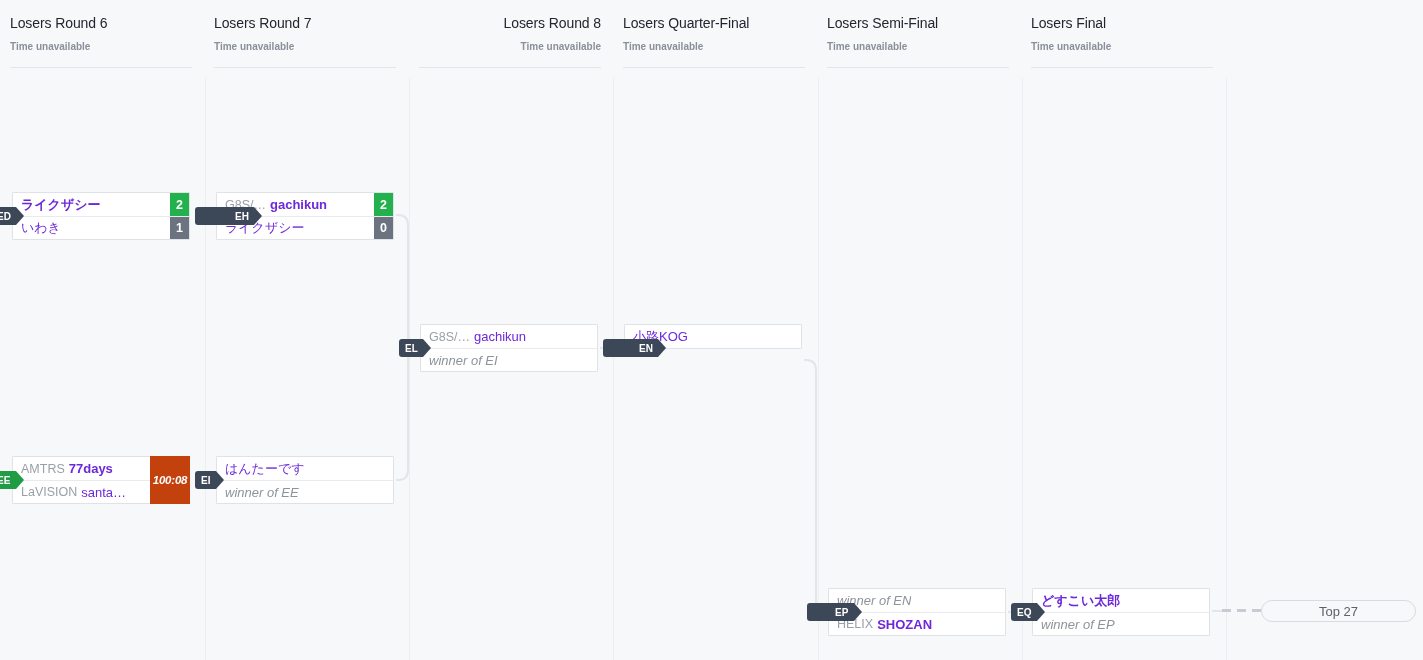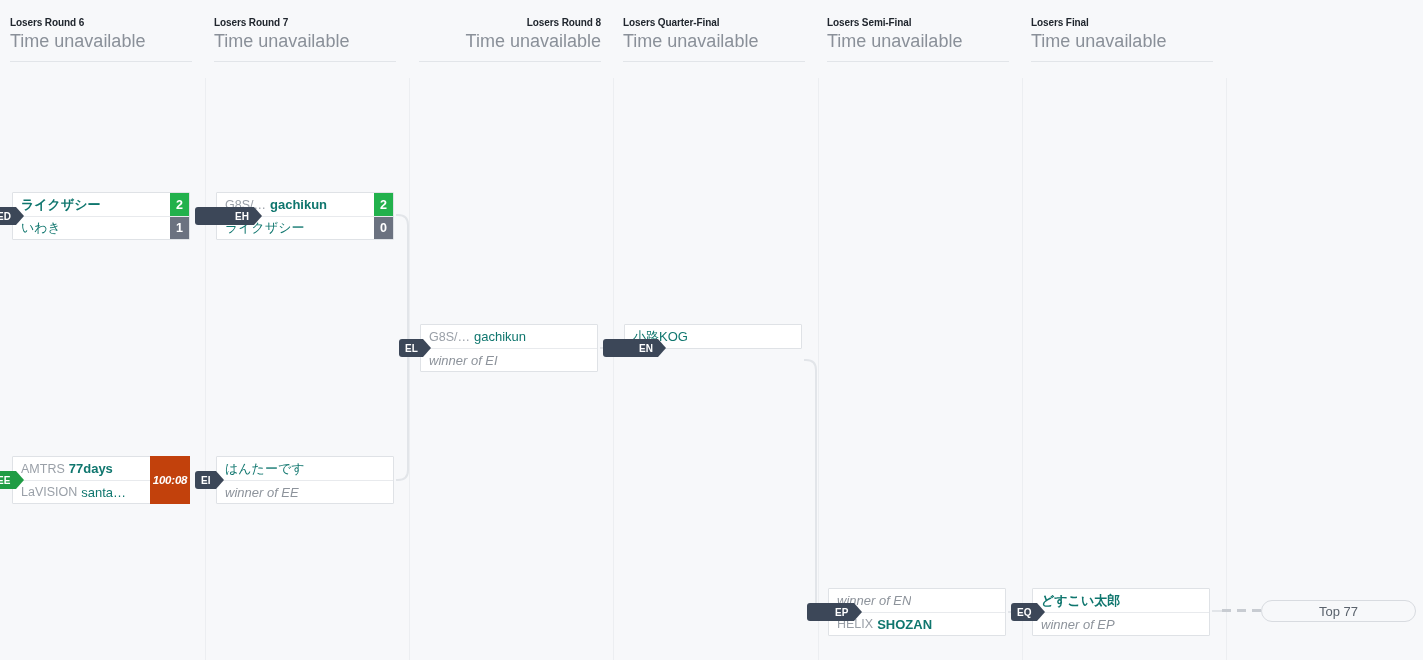--- a/index.html
+++ b/index.html
@@ -22,32 +22,34 @@
     top: 0; left: 0;
     width: 1423px;
     height: 78px;
   }
   .col-head {
     position: absolute;
     top: 14px;
     width: 182px;
   }
   .col-head .ch-title {
-    font-size: 10px;
-    font-weight: bold;
+    font-size: 14px;
+    font-weight: normal;
     color: #20262e;
     letter-spacing: -0.1px;
     line-height: 18px;
     white-space: nowrap;
   }
   .col-head .ch-sub {
-    font-size: 18px;
+    font-size: 10px;
     color: #8a9099;
     line-height: 18px;
+    margin-top: 6px;
     white-space: nowrap;
+    font-weight: bold;
   }
   .col-head .ch-rule {
     margin-top: 11px;
     border-top: 1px solid #e2e5e9;
     width: 182px;
   }
 
   
   .col-divider {
     position: absolute;
@@ -94,21 +96,21 @@
     white-space: nowrap;
   }
   .prefix {
     color: #9aa0a8;
     font-size: 12.5px;
     margin-right: 4px;
     flex: 0 0 auto;
   }
   .pname {
     font-size: 13px;
-    color: #0f766e;
+    color: #6d28d9;
     overflow: hidden;
     text-overflow: ellipsis;
     white-space: nowrap;
   }
   .pname.bold { font-weight: bold; }
   .pname.placeholder {
     font-style: italic;
     color: #8d939b;
   }
 
@@ -383,14 +385,14 @@
       <div class="slot">
         <div class="names">
           <span class="pname placeholder">winner of EP</span>
         </div>
       </div>
     </div>
   </div>
 
 <div class="dash-link" style="left:1222px; top:609px; width:39px;"></div>
 <div class="top-pill" id="top-pill" style="left: 1261px; top: 600px;">
-  <span>Top 77</span>
+  <span>Top 27</span>
 </div>
 
 </body></html>

